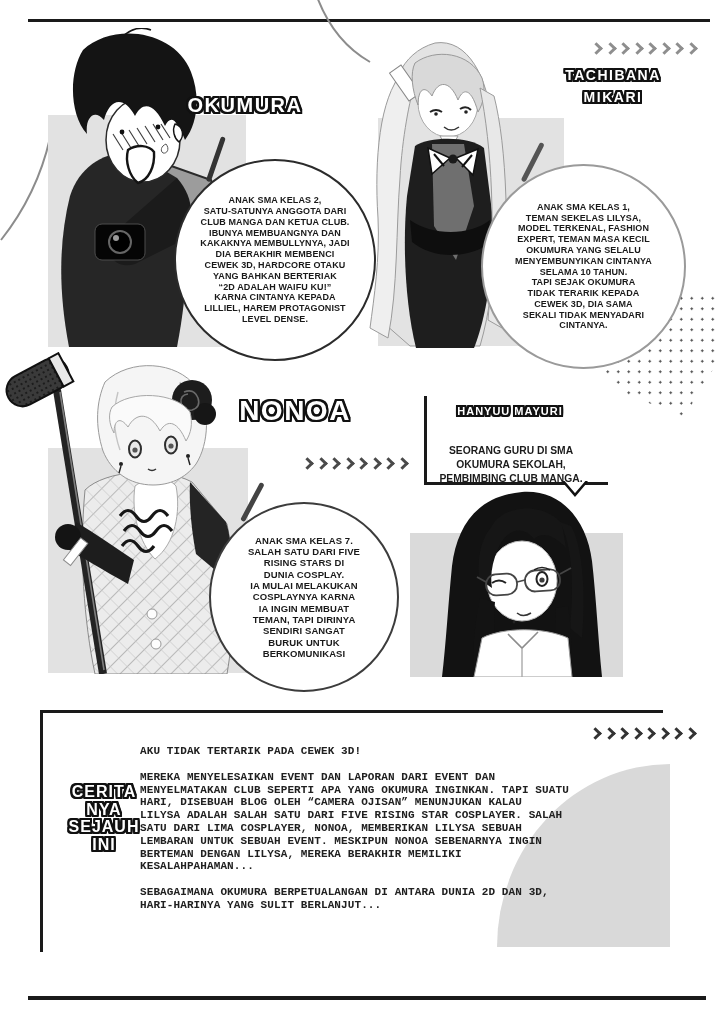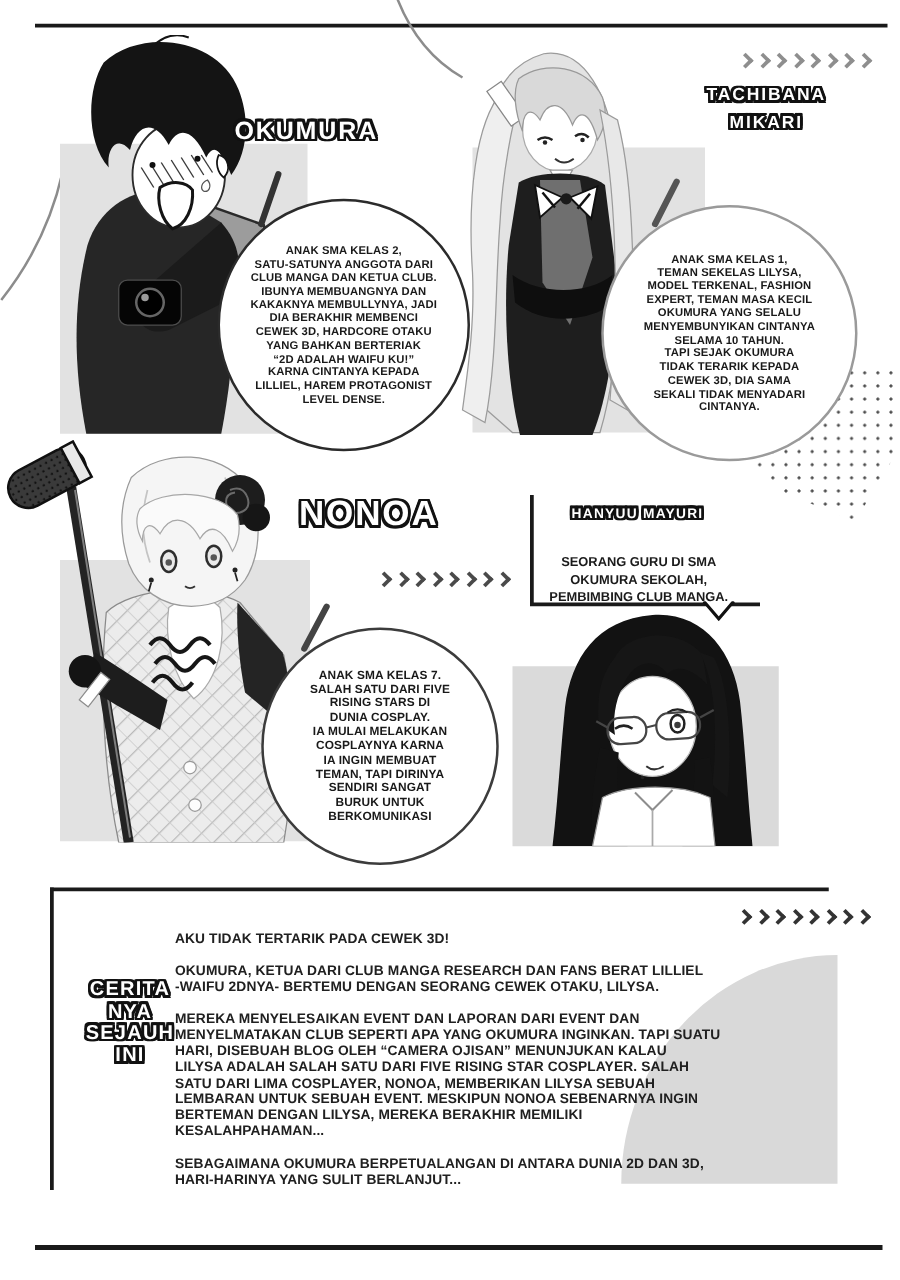--- a/index.html
+++ b/index.html
@@ -25,21 +25,21 @@
   }
   .pointer{position:absolute;width:4.5px;border-radius:3px;transform-origin:top center;}
   .chevrons{position:absolute;display:flex;gap:4.5px;align-items:center;}
   .chevrons i{display:block;width:6px;height:6px;border-top:3.2px solid currentColor;
               border-right:3.2px solid currentColor;transform:rotate(45deg);}
   .dots{position:absolute;
         background-image:radial-gradient(circle,#4d4d4d 1.1px,rgba(0,0,0,0) 1.3px);
         background-size:10.5px 10.5px;
         clip-path:polygon(46% 0,100% 0,100% 52%,72% 100%,28% 82%,0 55%,0 44%,34% 30%);}
   .story-text{font-weight:700;font-size:11px;line-height:12.8px;letter-spacing:0.1px;color:#202020;}
-  .story-text p{margin:0 0 13px 0;}
+  .story-text p{margin:0 0 13px 0;font-family:Liberation Mono, monospace;}
   .mayuri-desc{font-weight:700;font-size:10.3px;line-height:13.8px;text-align:center;color:#1b1b1b;}
 </style>
 </head>
 <body>
 
 <div class="page">
 
   <div class="rule" style="left:28px;top:19px;width:682px;height:3px;"></div>
 
   <svg class="abs" style="left:0;top:0;width:720px;height:260px;pointer-events:none;" viewBox="0 0 720 260">
@@ -284,22 +284,20 @@
       <i></i>
   </div>
 
   <div class="abs bubble-name pre" style="left:44px;top:783px;width:96px;font-size:16px;line-height:17.5px;letter-spacing:1px;padding-left:12px;">CERITA
 NYA
 SEJAUH
 INI</div>
 
   <div class="abs story-text" style="left:140px;top:745px;width:482px;">
     <p class="pre">AKU TIDAK TERTARIK PADA CEWEK 3D!</p>
-    <p class="pre">OKUMURA, KETUA DARI CLUB MANGA RESEARCH DAN FANS BERAT LILLIEL
--WAIFU 2DNYA- BERTEMU DENGAN SEORANG CEWEK OTAKU, LILYSA.</p>
     <p class="pre">MEREKA MENYELESAIKAN EVENT DAN LAPORAN DARI EVENT DAN
 MENYELMATAKAN CLUB SEPERTI APA YANG OKUMURA INGINKAN. TAPI SUATU
 HARI, DISEBUAH BLOG OLEH “CAMERA OJISAN” MENUNJUKAN KALAU
 LILYSA ADALAH SALAH SATU DARI FIVE RISING STAR COSPLAYER. SALAH
 SATU DARI LIMA COSPLAYER, NONOA, MEMBERIKAN LILYSA SEBUAH
 LEMBARAN UNTUK SEBUAH EVENT. MESKIPUN NONOA SEBENARNYA INGIN
 BERTEMAN DENGAN LILYSA, MEREKA BERAKHIR MEMILIKI
 KESALAHPAHAMAN...</p>
     <p class="pre">SEBAGAIMANA OKUMURA BERPETUALANGAN DI ANTARA DUNIA 2D DAN 3D,
 HARI-HARINYA YANG SULIT BERLANJUT...</p>

